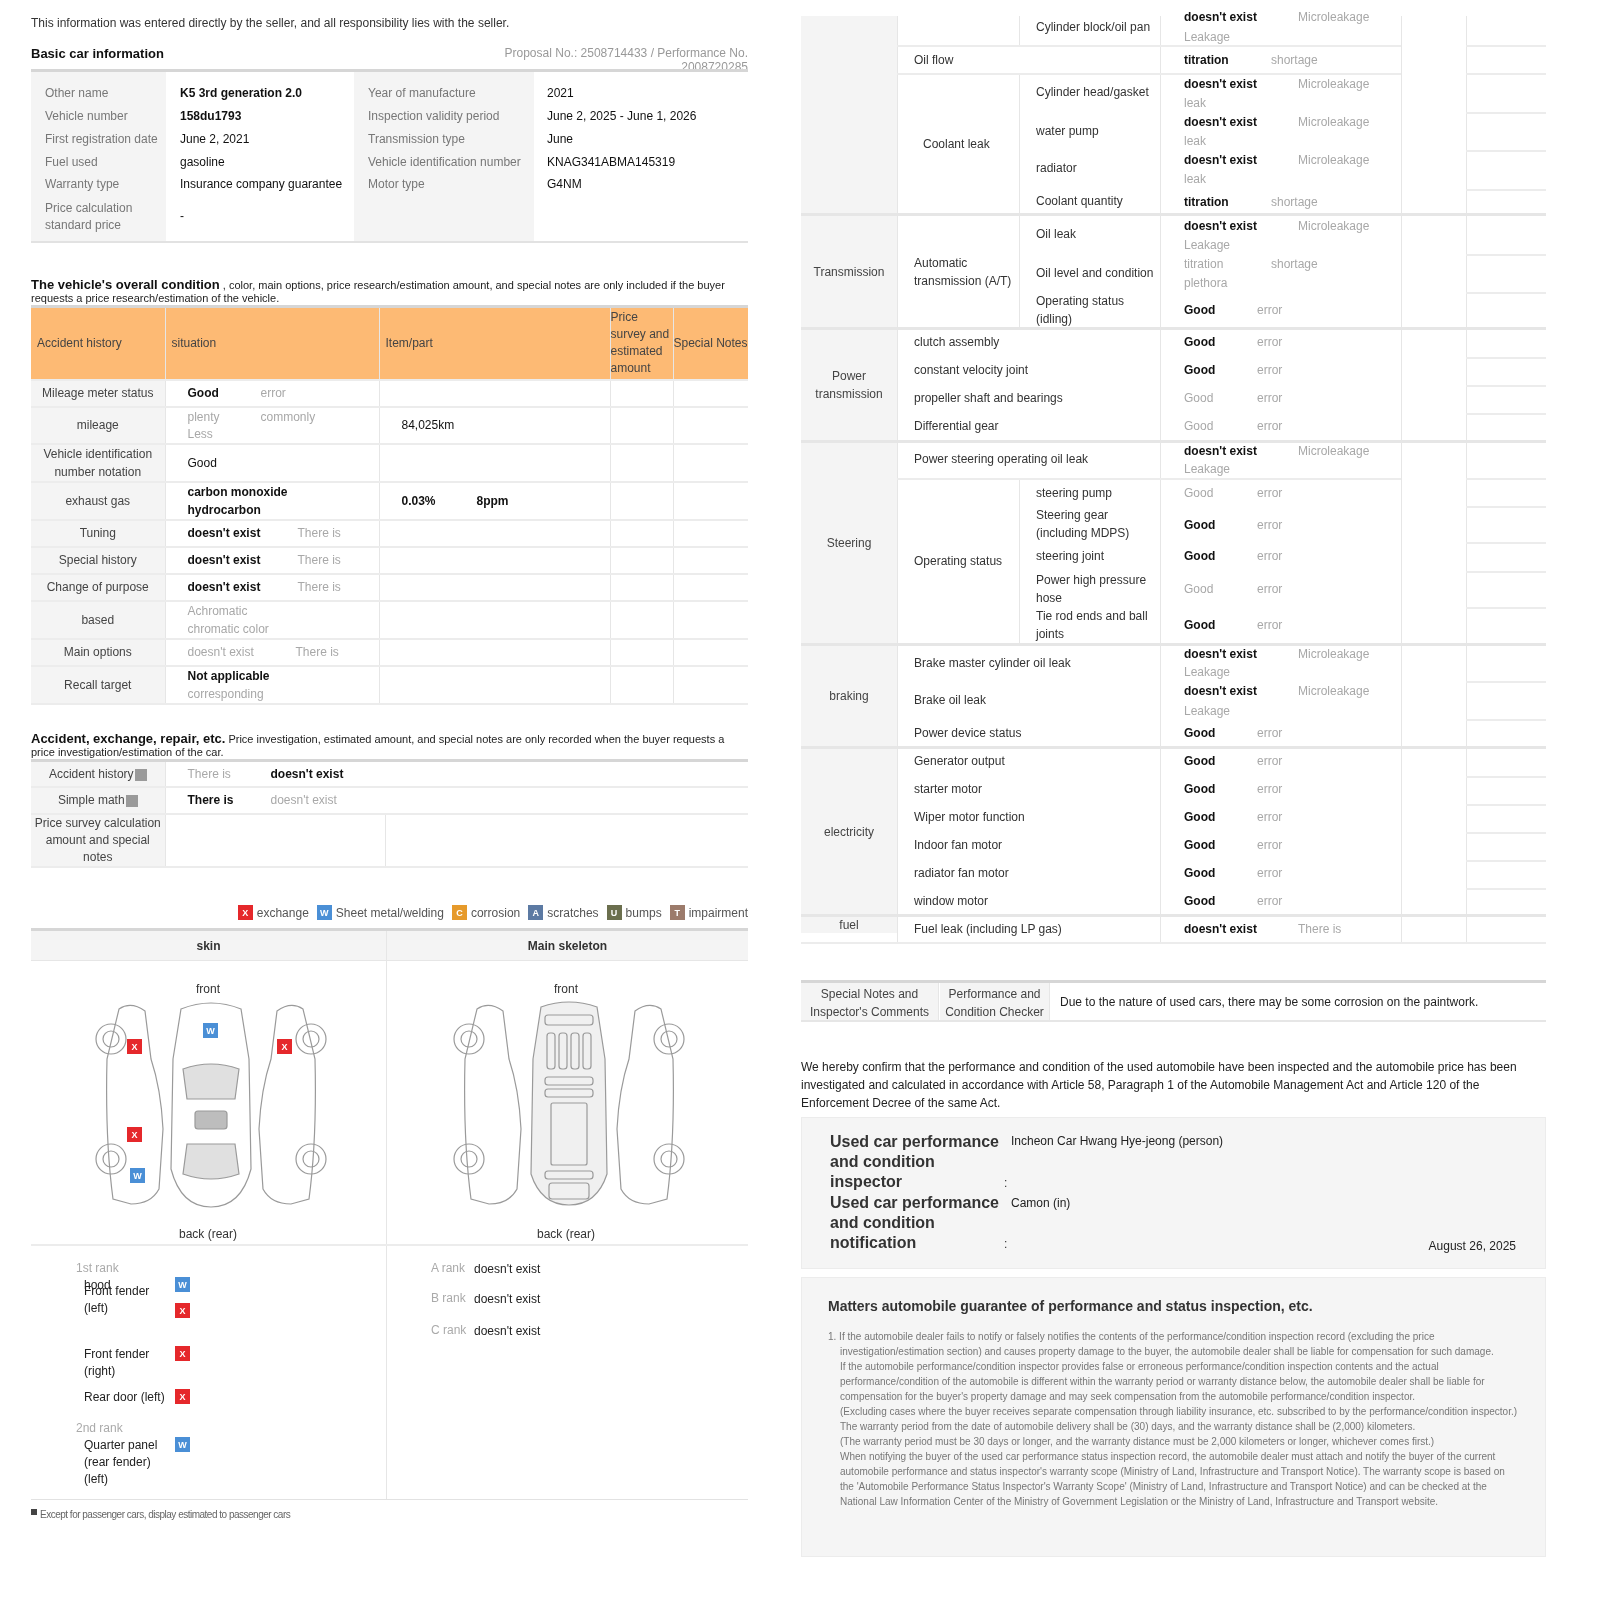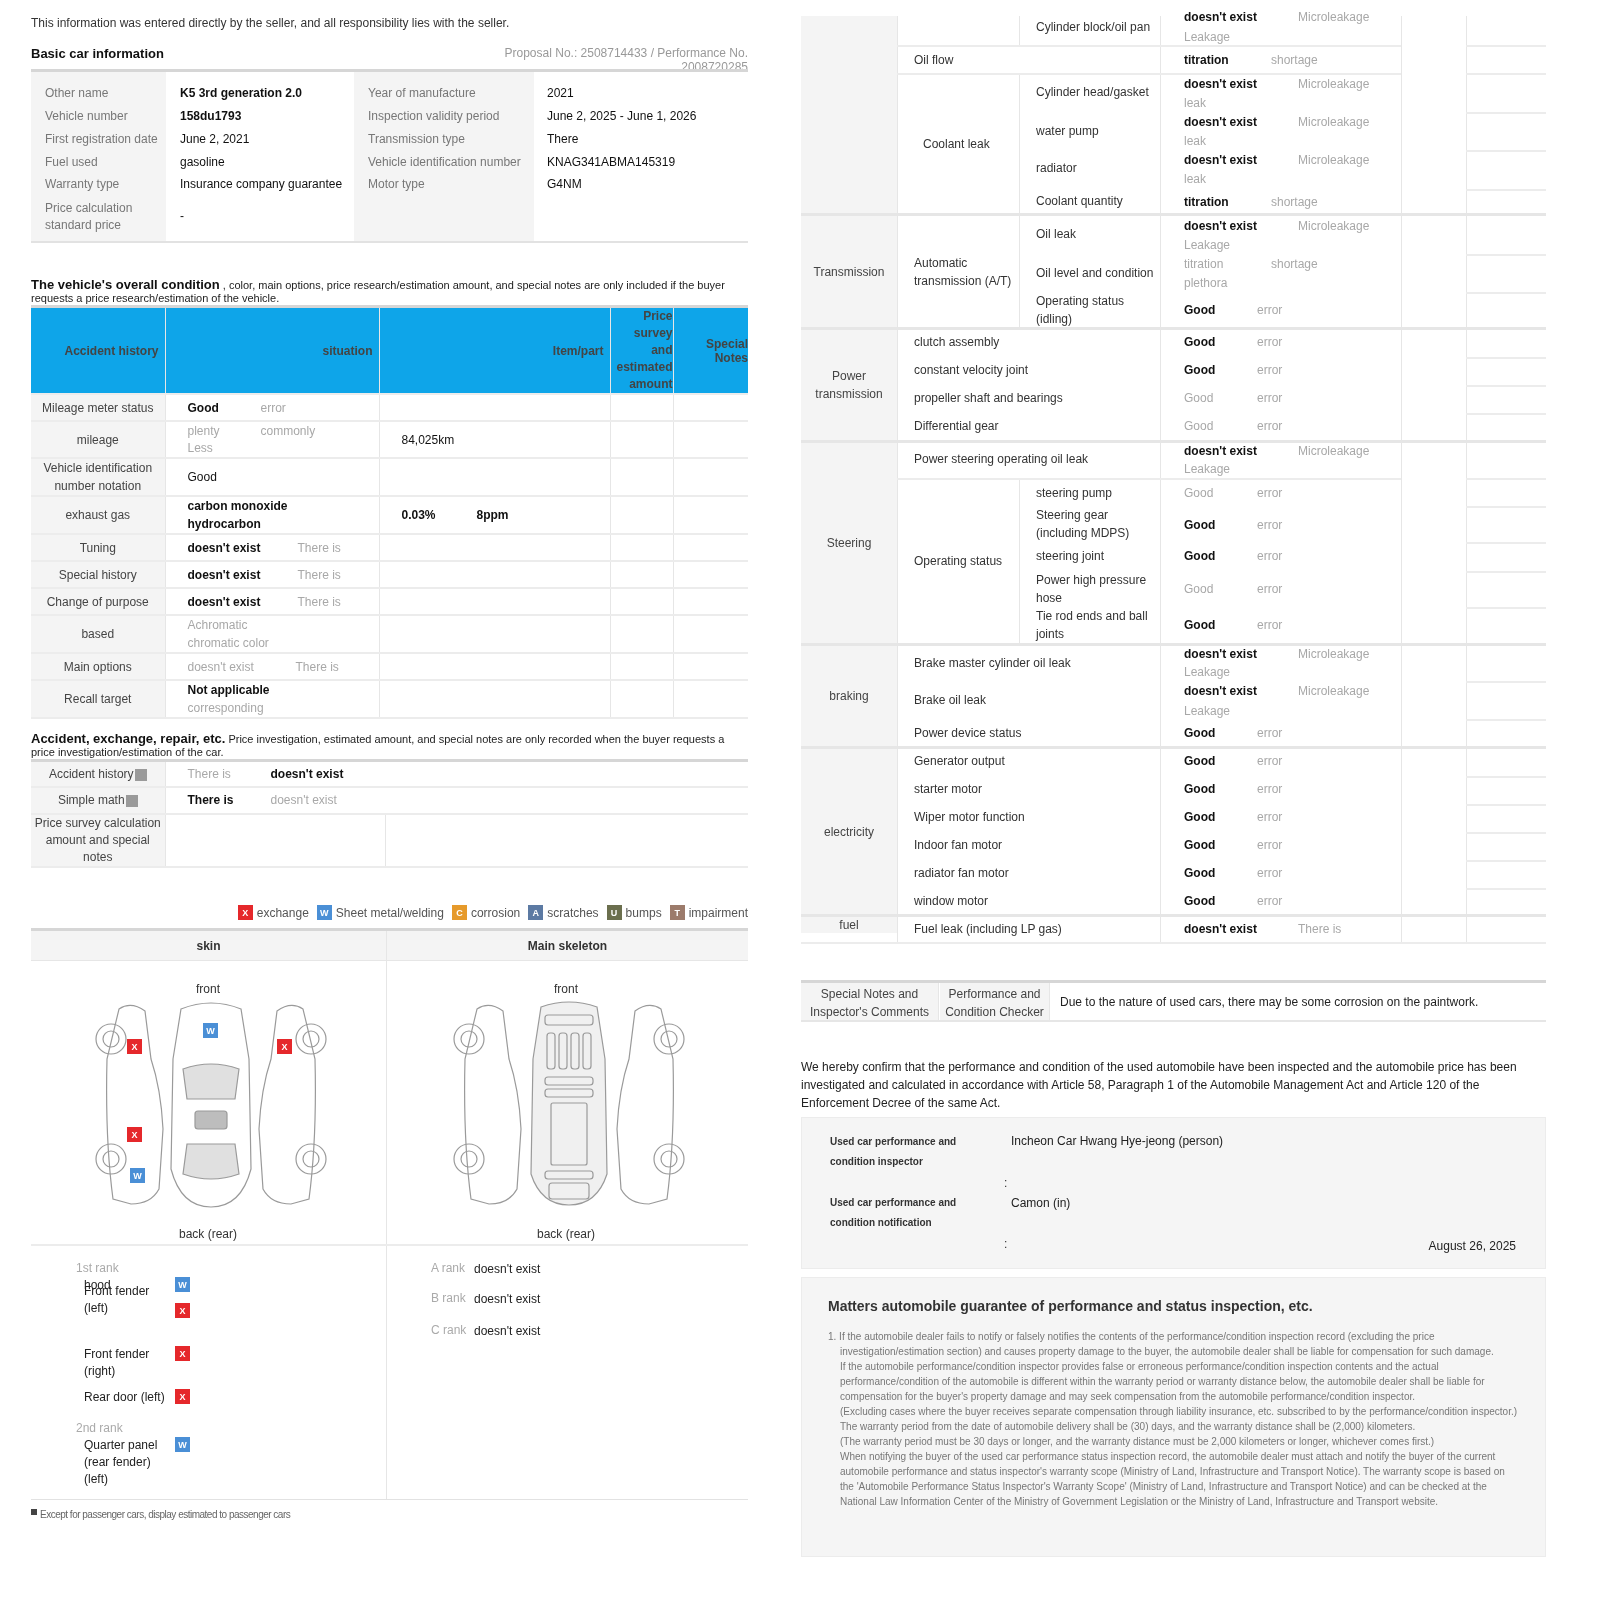--- a/index.html
+++ b/index.html
@@ -20,21 +20,21 @@
   #basic-table .k { color: #777; }
   #basic-table .v { color: #111; }
   #basic-table .v.strong { font-weight: bold; }
 
   .section-head { font-size: 12px; color: #222; line-height: 13px; }
   .section-head b { font-size: 13px; color: #111; }
 
   table.grid { border-collapse: collapse; position: absolute; table-layout: fixed; }
   table.grid td, table.grid th { border-bottom: 2px solid #ececec; border-right: 1px solid #e6e6e6; font-size: 12px; font-weight: normal; vertical-align: middle; padding: 0 6px; }
   table.grid td.h { background: #f4f4f4; text-align: center; color: #444; }
-  table.grid th { background: #0ea5e9; color: #444; text-align: right; font-weight: bold; }
+  table.grid th { background: #fdba74; color: #444; text-align: left; }
   table.grid td:last-child, table.grid th:last-child { border-right: none; }
   .pair { display: flex; gap: 0; line-height: 18px; }
   .pair span { display: inline-block; }
   .pair .a { width: 110px; }
 
   #cond-table { left: 31px; top: 305px; width: 717px; border-top: 3px solid #d6d6d6; }
   #acc-table { left: 31px; top: 759px; width: 717px; border-top: 3px solid #d6d6d6; }
 
   #legend { left: 200px; top: 905px; width: 548px; display: flex; justify-content: flex-end; align-items: center; gap: 8px; font-size: 12px; color: #555; }
   .lg-box { display: inline-flex; width: 15px; height: 15px; color: #fff; font-size: 9px; font-weight: bold; align-items: center; justify-content: center; margin-right: 4px; vertical-align: middle; }
@@ -61,21 +61,21 @@
   .hline { position: absolute; height: 2px; background: #ececec; }
   .vline { position: absolute; width: 1px; background: #e6e6e6; }
 
   #notes-table { left: 801px; top: 980px; width: 745px; height: 42px; border-top: 3px solid #d6d6d6; border-bottom: 2px solid #e6e6e6; }
   #notes-table .c1 { position: absolute; left: 0; top: 0; width: 138px; height: 100%; background: #f4f4f4; font-size: 12px; color: #444; text-align: center; line-height: 18px; padding-top: 2px; border-right: 1px solid #e6e6e6; }
   #notes-table .c2 { position: absolute; left: 139px; top: 0; width: 110px; height: 100%; background: #f4f4f4; font-size: 12px; color: #444; text-align: center; line-height: 18px; padding-top: 2px; border-right: 1px solid #e6e6e6; }
   #notes-table .c3 { position: absolute; left: 259px; top: 12px; font-size: 12px; color: #222; }
 
   #confirm-text { left: 801px; top: 1058px; width: 745px; font-size: 12px; line-height: 18px; color: #222; }
   #sign-box { left: 801px; top: 1117px; width: 745px; height: 152px; background: #f5f5f5; border: 1px solid #ececec; }
-  #sign-box .k { position: absolute; left: 28px; font-size: 10px; font-weight: bold; color: #333; line-height: 20px; width: 170px; }
+  #sign-box .k { position: absolute; left: 28px; font-size: 16px; font-weight: bold; color: #333; line-height: 20px; width: 170px; }
   #sign-box .v { position: absolute; left: 209px; font-size: 12px; color: #222; }
   #sign-box .colon { position: absolute; left: 202px; font-size: 12px; color: #333; }
   #sign-box .date { position: absolute; right: 29px; font-size: 12px; color: #222; }
 
   #guarantee-box { left: 801px; top: 1277px; width: 745px; height: 280px; background: #f5f5f5; border: 1px solid #ececec; }
   #guarantee-box .title { position: absolute; left: 26px; top: 20px; font-size: 14px; font-weight: bold; color: #333; }
   #guarantee-box .body { position: absolute; left: 26px; top: 51px; width: 690px; font-size: 10px; color: #777; line-height: 15px; }
   #guarantee-box .body p { padding-left: 12px; }
 </style>
 </head>
@@ -99,21 +99,21 @@
   <div class="cell k" style="left:14px;top:104px">Warranty type</div>
   <div class="cell v" style="left:149px;top:104px">Insurance company guarantee</div>
   <div class="cell k" style="left:14px;top:128px;width:115px">Price calculation standard price</div>
   <div class="cell v" style="left:149px;top:136px">-</div>
 
   <div class="cell k" style="left:337px;top:13px">Year of manufacture</div>
   <div class="cell v" style="left:516px;top:13px">2021</div>
   <div class="cell k" style="left:337px;top:36px">Inspection validity period</div>
   <div class="cell v" style="left:516px;top:36px">June 2, 2025 - June 1, 2026</div>
   <div class="cell k" style="left:337px;top:59px">Transmission type</div>
-  <div class="cell v" style="left:516px;top:59px">There</div>
+  <div class="cell v" style="left:516px;top:59px">June</div>
   <div class="cell k" style="left:337px;top:82px">Vehicle identification number</div>
   <div class="cell v" style="left:516px;top:82px">KNAG341ABMA145319</div>
   <div class="cell k" style="left:337px;top:104px">Motor type</div>
   <div class="cell v" style="left:516px;top:104px">G4NM</div>
 </div>
 
 <div class="abs section-head" style="left:31px;top:278px;width:717px;">
   <b>The vehicle's overall condition</b><span style="font-size:11px;"> , color, main options, price research/estimation amount, and special notes are only included if the buyer requests a price research/estimation of the vehicle.</span>
 </div>
 

